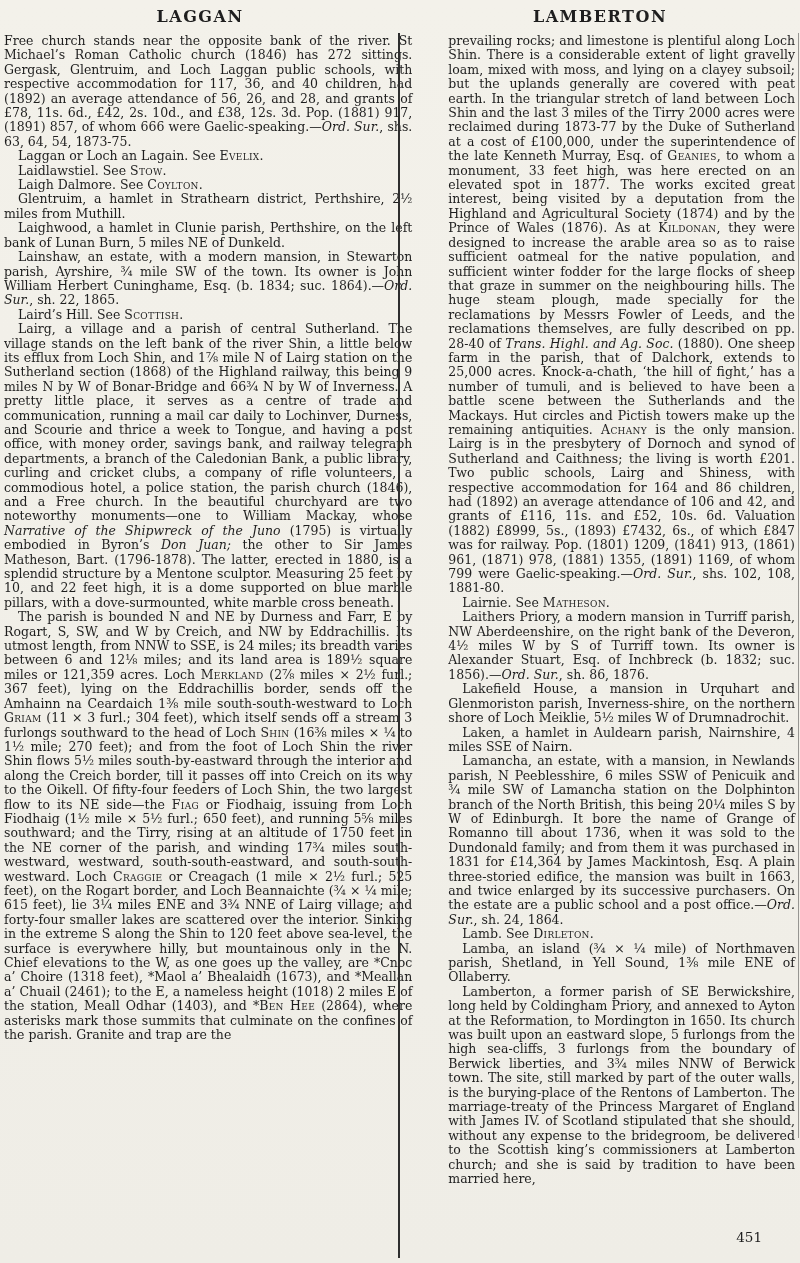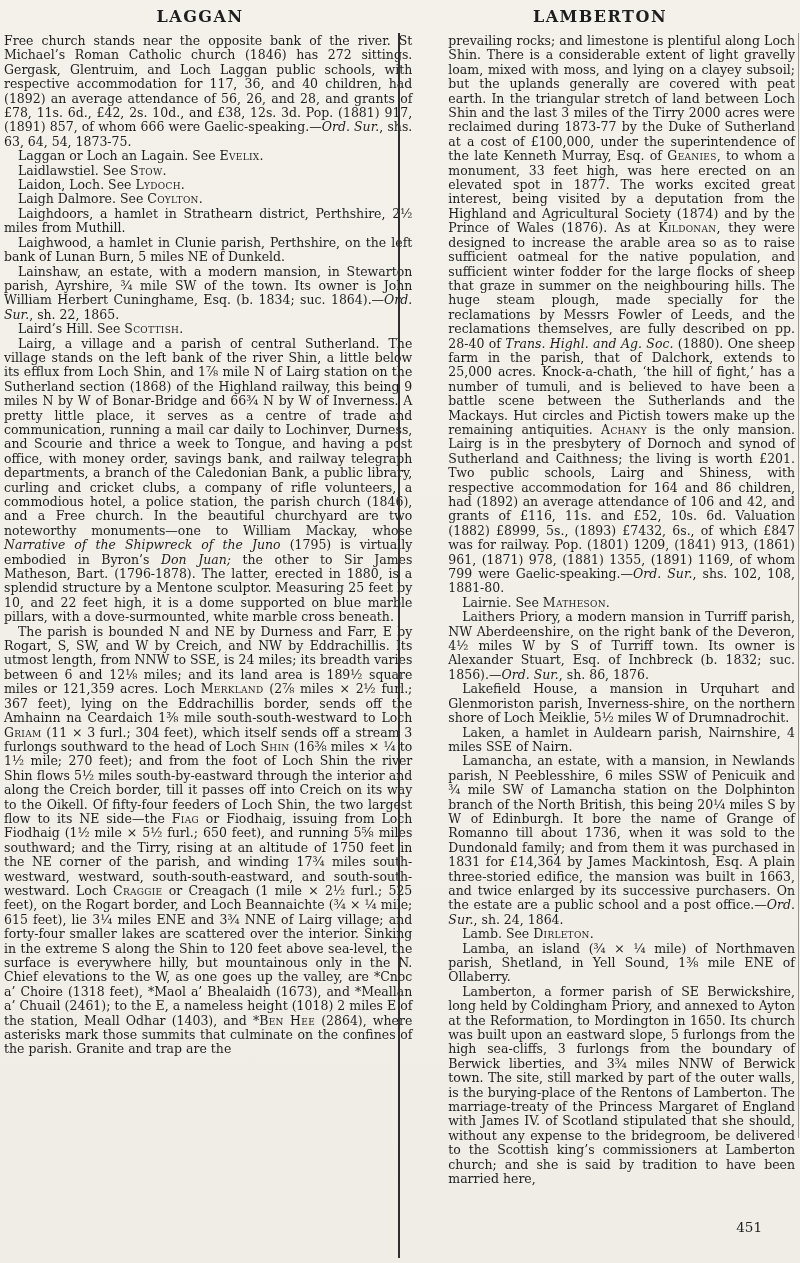--- a/index.html
+++ b/index.html
@@ -60,42 +60,41 @@
     background: rgba(40,40,40,0.45);
   }
   .para { margin: 0; text-indent: 14px; }
   .para.noindent { text-indent: 0; }
   .seg-b { font-weight: normal; }
   .seg-i { font-style: italic; }
   .seg-sc { font-variant: small-caps; letter-spacing: 0.3px; }
   .page-number {
     position: absolute;
     right: 38px;
-    bottom: 28px;
+    bottom: 18px;
     font-size: 13.5px;
   }
 </style>
 </head>
 <body>
 
 <div class="page">
 
   <div class="running-heads">
     <div class="running-head">LAGGAN</div>
     <div class="running-head">LAMBERTON</div>
   </div>
 
   <div class="columns">
     <div class="column left">
         <p class="para noindent"><span>Free church stands near the opposite bank of the river. St Michael’s Roman Catholic church (1846) has 272 sittings. Gergask, Glentruim, and Loch Laggan public schools, with respective accommodation for 117, 36, and 40 children, had (1892) an average attendance of 56, 26, and 28, and grants of £78, 11s. 6d., £42, 2s. 10d., and £38, 12s. 3d. Pop. (1881) 917, (1891) 857, of whom 666 were Gaelic-speaking.—</span><span class="seg-i">Ord. Sur.</span><span>, shs. 63, 64, 54, 1873-75.</span></p>
         <p class="para"><span class="seg-b">Laggan or Loch an Lagain.</span><span>  See </span><span class="seg-sc">Evelix</span><span>.</span></p>
         <p class="para"><span class="seg-b">Laidlawstiel.</span><span>  See </span><span class="seg-sc">Stow</span><span>.</span></p>
-        <p class="para"><span class="seg-b">Laidon, Loch.</span><span>  See </span><span class="seg-sc">Lydoch</span><span>.</span></p>
         <p class="para"><span class="seg-b">Laigh Dalmore.</span><span>  See </span><span class="seg-sc">Coylton</span><span>.</span></p>
-        <p class="para"><span class="seg-b">Laighdoors,</span><span> a hamlet in Strathearn district, Perthshire, 2½ miles from Muthill.</span></p>
+        <p class="para"><span class="seg-b">Glentruim,</span><span> a hamlet in Strathearn district, Perthshire, 2½ miles from Muthill.</span></p>
         <p class="para"><span class="seg-b">Laighwood,</span><span> a hamlet in Clunie parish, Perthshire, on the left bank of Lunan Burn, 5 miles NE of Dunkeld.</span></p>
         <p class="para"><span class="seg-b">Lainshaw,</span><span> an estate, with a modern mansion, in Stewarton parish, Ayrshire, ¾ mile SW of the town. Its owner is John William Herbert Cuninghame, Esq. (b. 1834; suc. 1864).—</span><span class="seg-i">Ord. Sur.</span><span>, sh. 22, 1865.</span></p>
         <p class="para"><span class="seg-b">Laird’s Hill.</span><span>  See </span><span class="seg-sc">Scottish</span><span>.</span></p>
         <p class="para"><span class="seg-b">Lairg,</span><span> a village and a parish of central Sutherland. The village stands on the left bank of the river Shin, a little below its efflux from Loch Shin, and 1⅞ mile N of Lairg station on the Sutherland section (1868) of the Highland railway, this being 9 miles N by W of Bonar-Bridge and 66¾ N by W of Inverness. A pretty little place, it serves as a centre of trade and communication, running a mail car daily to Lochinver, Durness, and Scourie and thrice a week to Tongue, and having a post office, with money order, savings bank, and railway telegraph departments, a branch of the Caledonian Bank, a public library, curling and cricket clubs, a company of rifle volunteers, a commodious hotel, a police station, the parish church (1846), and a Free church. In the beautiful churchyard are two noteworthy monuments—one to William Mackay, whose </span><span class="seg-i">Narrative of the Shipwreck of the Juno</span><span> (1795) is virtually embodied in Byron’s </span><span class="seg-i">Don Juan;</span><span> the other to Sir James Matheson, Bart. (1796-1878). The latter, erected in 1880, is a splendid structure by a Mentone sculptor. Measuring 25 feet by 10, and 22 feet high, it is a dome supported on blue marble pillars, with a dove-surmounted, white marble cross beneath.</span></p>
         <p class="para"><span>The parish is bounded N and NE by Durness and Farr, E by Rogart, S, SW, and W by Creich, and NW by Eddrachillis. Its utmost length, from NNW to SSE, is 24 miles; its breadth varies between 6 and 12⅛ miles; and its land area is 189½ square miles or 121,359 acres. Loch </span><span class="seg-sc">Merkland</span><span> (2⅞ miles × 2½ furl.; 367 feet), lying on the Eddrachillis border, sends off the Amhainn na Ceardaich 1⅜ mile south-south-westward to Loch </span><span class="seg-sc">Griam</span><span> (11 × 3 furl.; 304 feet), which itself sends off a stream 3 furlongs southward to the head of Loch </span><span class="seg-sc">Shin</span><span> (16⅜ miles × ¼ to 1½ mile; 270 feet); and from the foot of Loch Shin the river Shin flows 5½ miles south-by-eastward through the interior and along the Creich border, till it passes off into Creich on its way to the Oikell. Of fifty-four feeders of Loch Shin, the two largest flow to its NE side—the </span><span class="seg-sc">Fiag</span><span> or Fiodhaig, issuing from Loch Fiodhaig (1½ mile × 5½ furl.; 650 feet), and running 5⅝ miles southward; and the Tirry, rising at an altitude of 1750 feet in the NE corner of the parish, and winding 17¾ miles south-westward, westward, south-south-eastward, and south-south-westward. Loch </span><span class="seg-sc">Craggie</span><span> or Creagach (1 mile × 2½ furl.; 525 feet), on the Rogart border, and Loch Beannaichte (¾ × ¼ mile; 615 feet), lie 3¼ miles ENE and 3¾ NNE of Lairg village; and forty-four smaller lakes are scattered over the interior. Sinking in the extreme S along the Shin to 120 feet above sea-level, the surface is everywhere hilly, but mountainous only in the N. Chief elevations to the W, as one goes up the valley, are *Cnoc a’ Choire (1318 feet), *Maol a’ Bhealaidh (1673), and *Meallan a’ Chuail (2461); to the E, a nameless height (1018) 2 miles E of the station, Meall Odhar (1403), and *</span><span class="seg-sc">Ben Hee</span><span> (2864), where asterisks mark those summits that culminate on the confines of the parish. Granite and trap are the</span></p>
       </div>
     <div class="column right">
         <p class="para noindent"><span>prevailing rocks; and limestone is plentiful along Loch Shin. There is a considerable extent of light gravelly loam, mixed with moss, and lying on a clayey subsoil; but the uplands generally are covered with peat earth. In the triangular stretch of land between Loch Shin and the last 3 miles of the Tirry 2000 acres were reclaimed during 1873-77 by the Duke of Sutherland at a cost of £100,000, under the superintendence of the late Kenneth Murray, Esq. of </span><span class="seg-sc">Geanies</span><span>, to whom a monument, 33 feet high, was here erected on an elevated spot in 1877. The works excited great interest, being visited by a deputation from the Highland and Agricultural Society (1874) and by the Prince of Wales (1876). As at </span><span class="seg-sc">Kildonan</span><span>, they were designed to increase the arable area so as to raise sufficient oatmeal for the native population, and sufficient winter fodder for the large flocks of sheep that graze in summer on the neighbouring hills. The huge steam plough, made specially for the reclamations by Messrs Fowler of Leeds, and the reclamations themselves, are fully described on pp. 28-40 of </span><span class="seg-i">Trans. Highl. and Ag. Soc.</span><span> (1880). One sheep farm in the parish, that of Dalchork, extends to 25,000 acres. Knock-a-chath, ‘the hill of fight,’ has a number of tumuli, and is believed to have been a battle scene between the Sutherlands and the Mackays. Hut circles and Pictish towers make up the remaining antiquities. </span><span class="seg-sc">Achany</span><span> is the only mansion. Lairg is in the presbytery of Dornoch and synod of Sutherland and Caithness; the living is worth £201. Two public schools, Lairg and Shiness, with respective accommodation for 164 and 86 children, had (1892) an average attendance of 106 and 42, and grants of £116, 11s. and £52, 10s. 6d. Valuation (1882) £8999, 5s., (1893) £7432, 6s., of which £847 was for railway. Pop. (1801) 1209, (1841) 913, (1861) 961, (1871) 978, (1881) 1355, (1891) 1169, of whom 799 were Gaelic-speaking.—</span><span class="seg-i">Ord. Sur.</span><span>, shs. 102, 108, 1881-80.</span></p>
         <p class="para"><span class="seg-b">Lairnie.</span><span>  See </span><span class="seg-sc">Matheson</span><span>.</span></p>
         <p class="para"><span class="seg-b">Laithers Priory,</span><span> a modern mansion in Turriff parish, NW Aberdeenshire, on the right bank of the Deveron, 4½ miles W by S of Turriff town. Its owner is Alexander Stuart, Esq. of Inchbreck (b. 1832; suc. 1856).—</span><span class="seg-i">Ord. Sur.</span><span>, sh. 86, 1876.</span></p>

